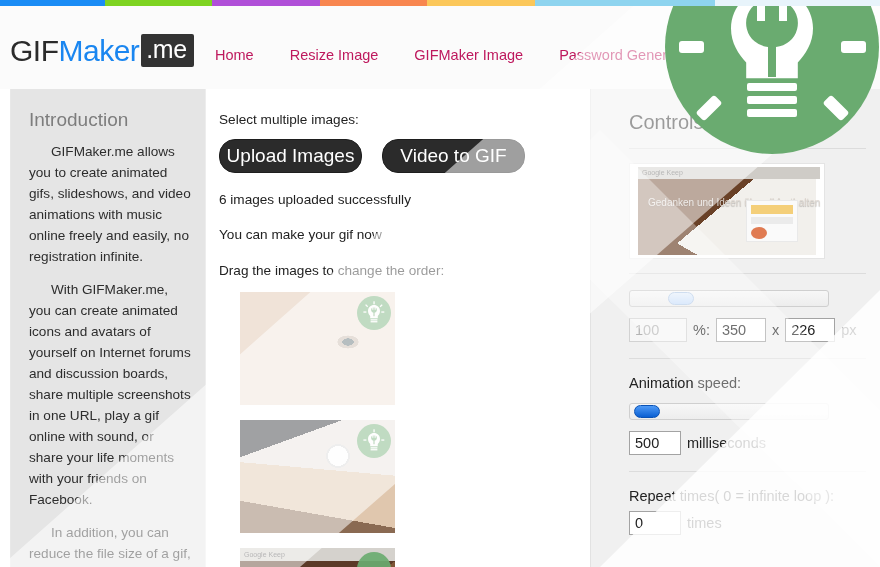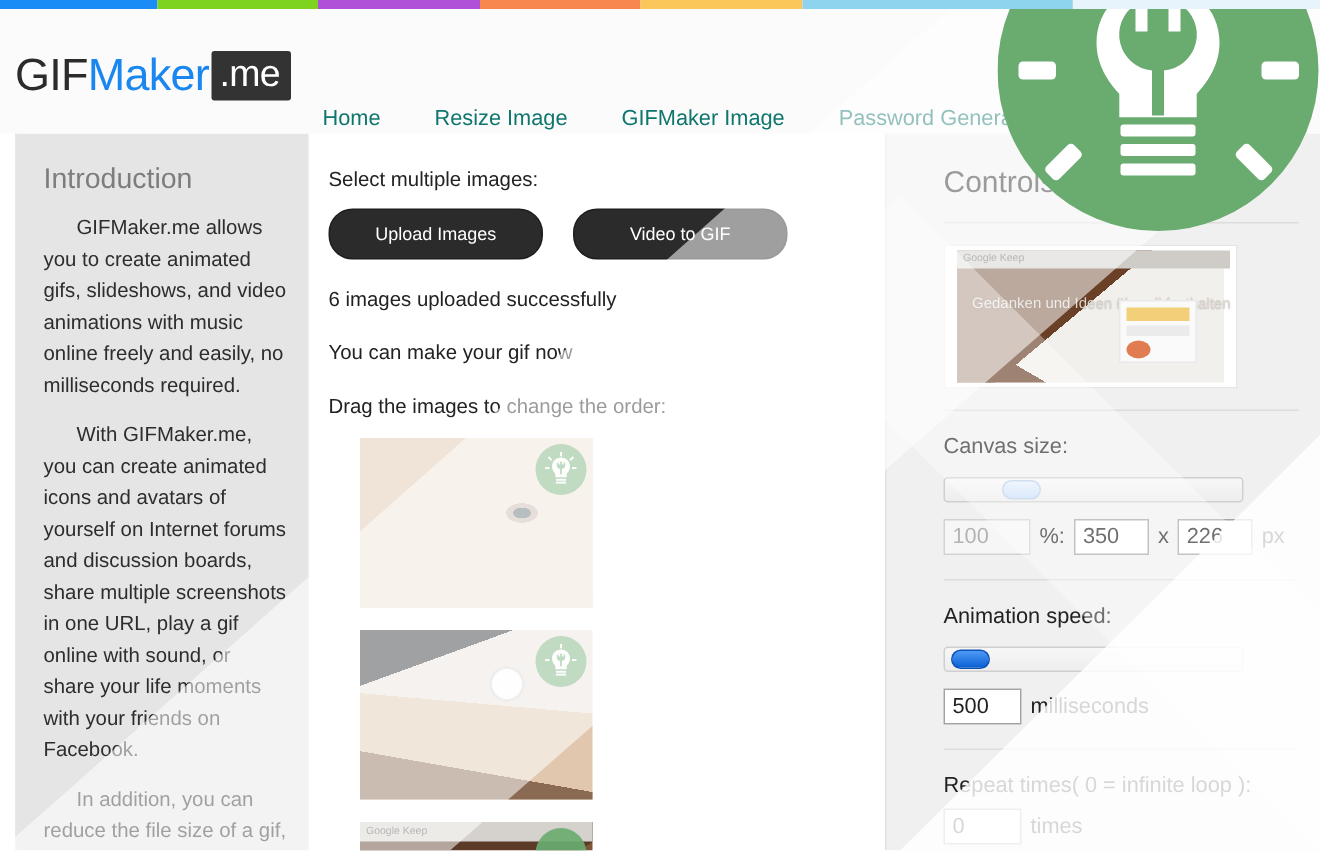--- a/index.html
+++ b/index.html
@@ -28,21 +28,21 @@
   #logo .gif { color: #2b2b2b; font-weight: 400; }
   #logo .maker { color: #1a86f0; font-weight: 400; }
   #logo .me {
     background: #333333; color: #ffffff; font-size: 25px;
     padding: 1px 7px 3px 5px; margin-left: 2px; border-radius: 2px;
     display: inline-block; vertical-align: 3px;
   }
 
   #nav { position: absolute; left: 215px; top: 41px; display: flex; gap: 0; white-space: nowrap; }
   #nav .nav-item {
-    color: #0f766e; font-size: 14.5px; padding: 0 18px; cursor: pointer; text-decoration: none; margin-top: 24px;
+    color: #be185d; font-size: 14.5px; padding: 0 18px; cursor: pointer; text-decoration: none;
   }
   #nav .nav-item:first-child { padding-left: 0; }
 
   
   #body-area { position: absolute; top: 89px; left: 0; width: 880px; height: 478px; background: #ffffff; }
 
   
   #sidebar {
     position: absolute; left: 10px; top: 0; width: 196px; height: 478px;
     border-left: 1px solid #e8e8e8; border-right: 1px solid #ededed;
@@ -55,21 +55,21 @@
     margin: 0 0 12px 0; font-size: 13.6px; line-height: 21px; color: #2d2d2d; text-indent: 22px;
   }
 
   
   #center { position: absolute; left: 207px; top: 0; width: 383px; height: 478px; background: #ffffff; padding: 23px 0 0 12px; }
   #center .lbl { font-size: 13.6px; color: #222; margin: 0 0 12px 0; }
   #upload-row { display: flex; gap: 20px; margin: 0 0 19px 0; }
   #upload-row button {
     font-family: "Liberation Sans", sans-serif;
     background: #2b2b2b; color: #ffffff; border: 1px solid #1e1e1e;
-    border-radius: 16px; font-size: 12px; height: 34px; width: 143px;
+    border-radius: 16px; font-size: 19px; height: 34px; width: 143px;
     cursor: pointer; padding: 0;
   }
   #center .msg { font-size: 13.6px; color: #222; margin: 0 0 20px 0; }
   #center .msg2 { font-size: 13.6px; color: #222; margin: 0 0 21px 0; }
   #center .drag-lbl { font-size: 13.6px; color: #222; margin: 0 0 14px 0; }
 
   .thumb {
     width: 155px; height: 113px; margin-left: 21px; margin-bottom: 15px;
     position: relative; overflow: hidden; background: #eee; cursor: move;
   }
@@ -197,21 +197,21 @@
         <span class="nav-item">Password Generator</span>
         <span class="nav-item">Disposable E</span>
       </div>
     </div>
   </div>
 
   <div id="body-area">
 
     <div id="sidebar">
       <h2>Introduction</h2>
-      <p>GIFMaker.me allows you to create animated gifs, slideshows, and video animations with music online freely and easily, no milliseconds required.</p>
+      <p>GIFMaker.me allows you to create animated gifs, slideshows, and video animations with music online freely and easily, no registration infinite.</p>
       <p>With GIFMaker.me, you can create animated icons and avatars of yourself on Internet forums and discussion boards, share multiple screenshots in one URL, play a gif online with sound, or share your life moments with your friends on Facebook.</p>
       <p>In addition, you can reduce the file size of a gif, resize a gif, reverse a gif</p>
     </div>
 
     <div id="center">
       <div class="lbl">Select multiple images:</div>
       <div id="upload-row">
         <button>Upload Images</button>
         <button>Video to GIF</button>
       </div>
@@ -268,21 +268,20 @@
             <div class="c1"></div>
               <div class="c2"></div>
               <div class="c3"></div>
           </div>
         </div>
       </div>
 
       <div class="ctl-sep"></div>
 
       <div class="ctl-block">
-        <div class="ctl-label">Canvas size:</div>
         <div class="slider">
           <div class="handle handle-canvas"></div>
         </div>
         <div class="field-row">
           <input type="text" class="inp-pct" value="100" style="">
           <span>%:</span>
           <input type="text" class="inp-w" value="350" style="">
           <span>x</span>
           <input type="text" class="inp-h" value="226" style="">
           <span>px</span>

